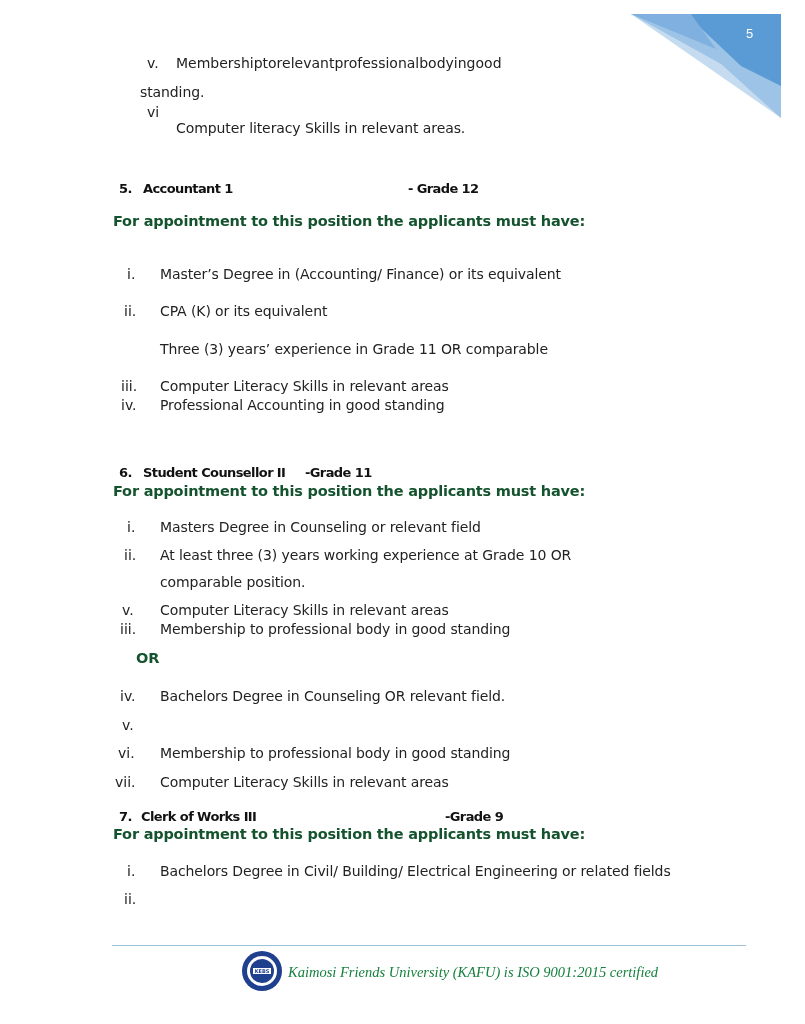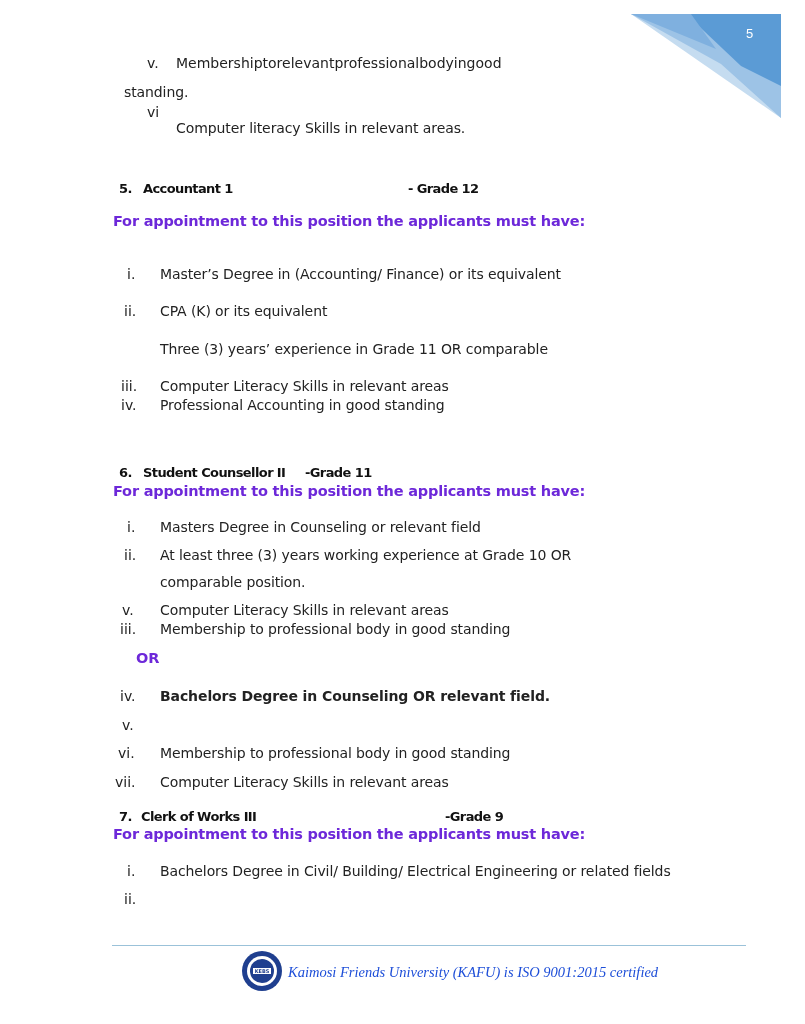--- a/index.html
+++ b/index.html
@@ -6,26 +6,26 @@
   html, body { width:805px; height:1024px; background:#ffffff; overflow:hidden; }
   body { position:relative; font-family:"DejaVu Sans", sans-serif; color:#222; }
   .page { position:absolute; left:0; top:0; width:805px; height:1024px; background:#fff; }
 
   .corner { position:absolute; right:24px; top:14px; width:150px; height:104px; }
   .page-num { position:absolute; left:746px; top:26px; font-size:13px; color:#ffffff; font-family:"Liberation Sans", sans-serif; }
 
   .line { position:absolute; font-size:14px; white-space:nowrap; color:#222; letter-spacing:-0.1px; }
   .lbl  { position:absolute; font-size:14px; white-space:nowrap; color:#222; }
   .head { position:absolute; font-size:13px; white-space:nowrap; color:#111; font-weight:bold; letter-spacing:-0.6px; }
-  .intro { position:absolute; font-size:14.5px; white-space:nowrap; color:#6d28d9; font-weight:bold; letter-spacing:-0.2px; }
+  .intro { position:absolute; font-size:14.5px; white-space:nowrap; color:#14532d; font-weight:bold; letter-spacing:-0.2px; }
   .justify { position:absolute; width:390px; font-size:14px; text-align:justify; text-align-last:justify; white-space:nowrap; display:flex; justify-content:flex-start; }
 
   .footer-line { position:absolute; left:112px; top:945px; width:634px; height:1px; background:#9bc2d9; }
   .logo { position:absolute; left:241px; top:950px; width:42px; height:42px; }
-  .footer-text { position:absolute; left:288px; top:964px; font-family:"Liberation Serif", serif; font-style:italic; font-size:14.5px; color:#1d4ed8; white-space:nowrap; }
+  .footer-text { position:absolute; left:288px; top:964px; font-family:"Liberation Serif", serif; font-style:italic; font-size:14.5px; color:#15803d; white-space:nowrap; }
 </style>
 </head>
 <body>
 
 <div class="page">
 
   <svg class="corner" viewBox="0 0 150 104">
     <polygon points="0,0 150,0 150,104" fill="#c5dcf0"></polygon>
     <polygon points="0,0 150,0 150,104 90,50" fill="#9dc3e6"></polygon>
     <polygon points="55,0 150,0 150,72 110,52" fill="#5b9bd5"></polygon>
@@ -36,21 +36,21 @@
   <span class="lbl" style="left:147px; top:55px;">v.</span>
   <div class="justify" style="left:176px; top:55px;">
     <span>Membership</span>
     <span>to</span>
     <span>relevant</span>
     <span>professional</span>
     <span>body</span>
     <span>in</span>
     <span>good</span>
   </div>
-  <span class="line" style="left:124px; top:84px;">standing.</span>
+  <span class="line" style="left:140px; top:84px;">standing.</span>
   <span class="lbl" style="left:147px; top:104px;">vi</span>
   <span class="line" style="left:176px; top:120px;">Computer literacy Skills in relevant areas.</span>
 
   <span class="head" style="left:119px; top:181px;">5.</span>
   <span class="head" style="left:143px; top:181px;">Accountant 1</span>
   <span class="head" style="left:408px; top:181px;">- Grade 12</span>
   <span class="intro" style="left:113px; top:213px;">For appointment to this position the applicants must have:</span>
 
   <span class="lbl" style="left:127px; top:266px;">i.</span>
   <span class="line" style="left:160px; top:266px;">Master’s  Degree in (Accounting/ Finance) or its equivalent</span>
@@ -73,21 +73,21 @@
   <span class="line" style="left:160px; top:547px;">At least three (3) years working experience at Grade 10 OR</span>
   <span class="line" style="left:160px; top:574px;">comparable position.</span>
   <span class="lbl" style="left:122px; top:602px;">v.</span>
   <span class="line" style="left:160px; top:602px;">Computer Literacy Skills in relevant areas</span>
   <span class="lbl" style="left:120px; top:621px;">iii.</span>
   <span class="line" style="left:160px; top:621px;">Membership to professional body in good standing</span>
 
   <span class="intro" style="left:136px; top:650px;">OR</span>
 
   <span class="lbl" style="left:120px; top:688px;">iv.</span>
-  <span class="line" style="left:160px; top:688px;font-weight:bold;">Bachelors Degree in Counseling OR relevant field.</span>
+  <span class="line" style="left:160px; top:688px;">Bachelors Degree in Counseling OR relevant field.</span>
   <span class="lbl" style="left:122px; top:717px;">v.</span>
   <span class="lbl" style="left:118px; top:745px;">vi.</span>
   <span class="line" style="left:160px; top:745px;">Membership to professional body in good standing</span>
   <span class="lbl" style="left:115px; top:774px;">vii.</span>
   <span class="line" style="left:160px; top:774px;">Computer Literacy Skills in relevant areas</span>
 
   <span class="head" style="left:119px; top:809px;">7.</span>
   <span class="head" style="left:141px; top:809px;">Clerk of Works III</span>
   <span class="head" style="left:445px; top:809px;">-Grade 9</span>
   <span class="intro" style="left:113px; top:826px;">For appointment to this position the applicants must have:</span>

